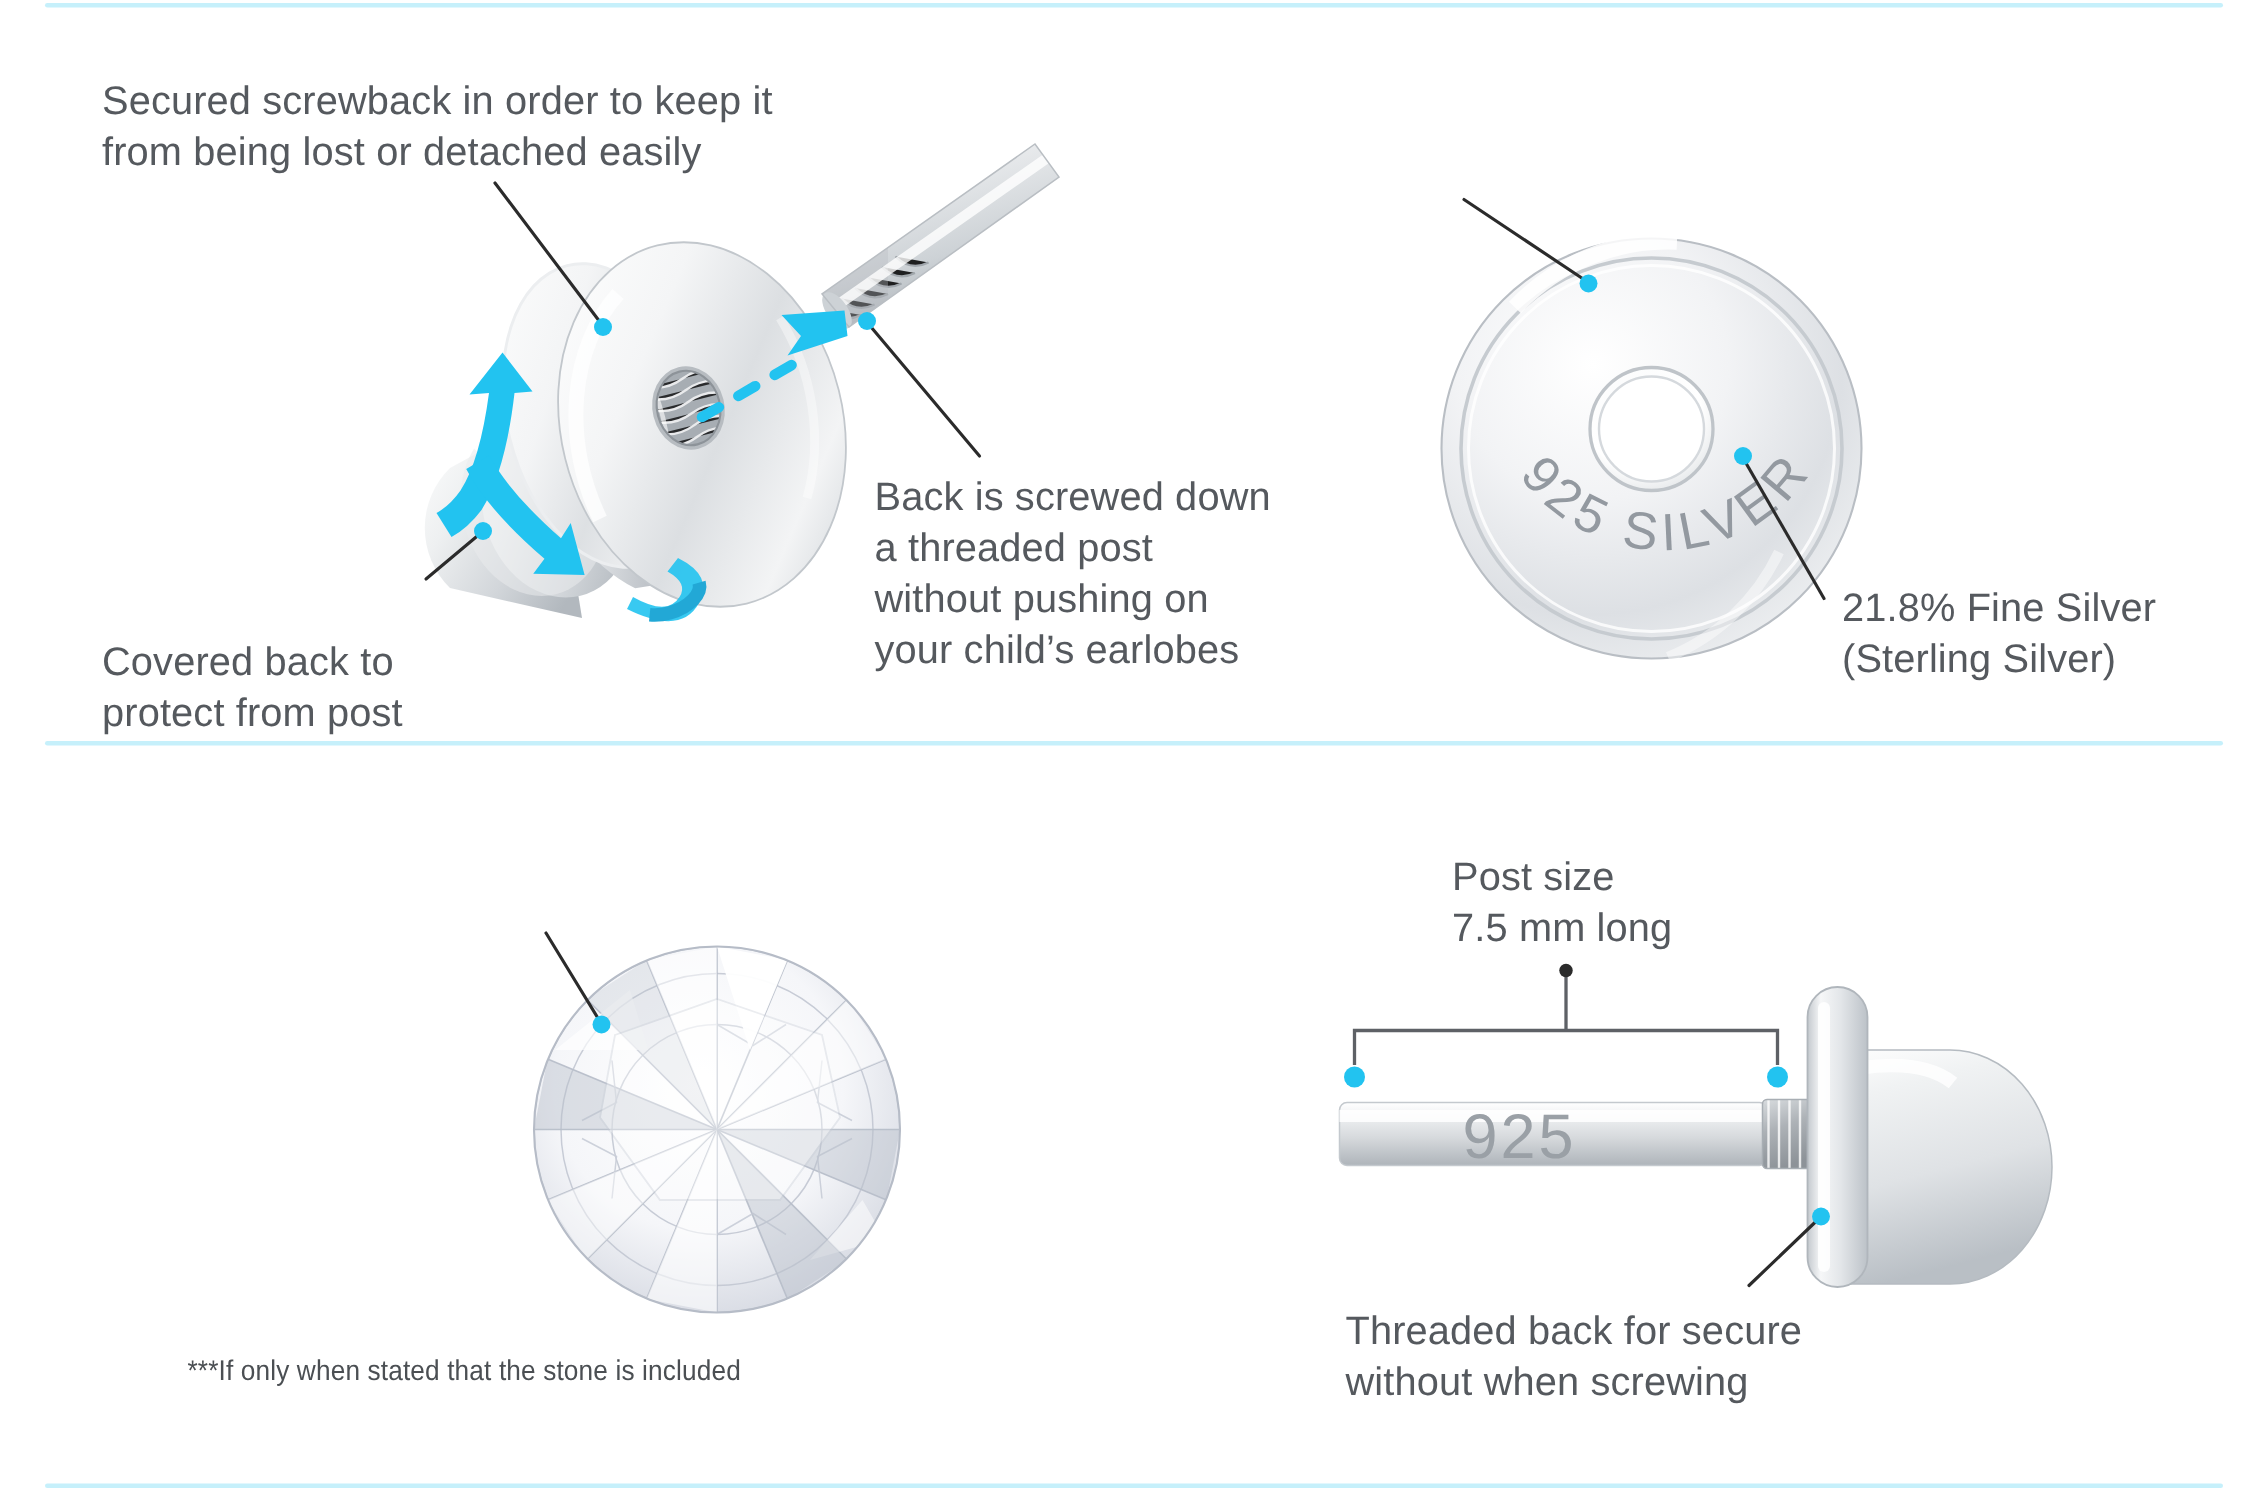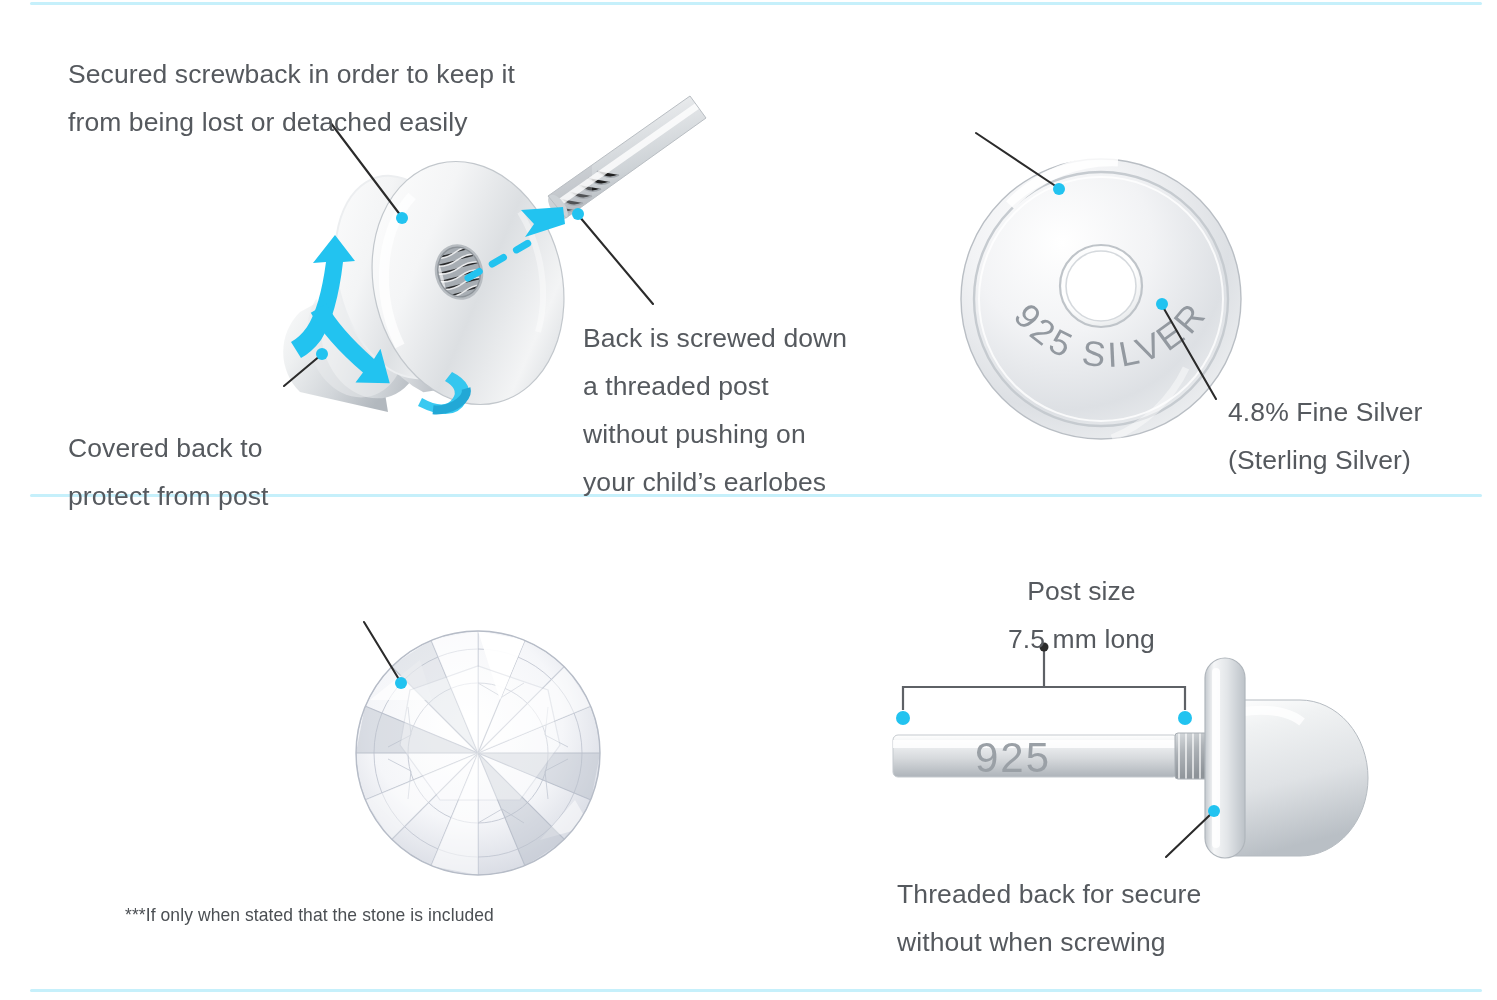--- a/index.html
+++ b/index.html
@@ -11,33 +11,33 @@
   }
   .sheet{position:absolute;inset:0;background:#fff;}
 
   
   .divider{position:absolute;height:3px;background:#c6f0fb;border-radius:2px;}
   #divider-top{left:30px;top:2px;width:1452px;}
   #divider-mid{left:30px;top:494px;width:1452px;}
   #divider-bottom{left:30px;top:989px;width:1452px;}
 
   
-  .label{position:absolute;font-size:26.5px;line-height:48px;color:#55595e;white-space:pre-line;letter-spacing:.1px;}
+  .label{position:absolute;font-size:26.5px;line-height:34px;color:#55595e;white-space:pre-line;letter-spacing:.1px;}
   .label.small{font-size:19px;line-height:24px;color:#4b4f53;
     font-family:"Liberation Sans Narrow","Liberation Sans",sans-serif;
     transform:scaleX(.92);transform-origin:left center;}
 
   #txt-screwback{left:68px;top:50px;}
   #txt-covered{left:68px;top:383px;margin-top:41px;}
   #txt-backscrewed{left:583px;top:314px;}
   #txt-safe-ears{left:742px;top:50px;}
   #txt-fine-silver{left:1228px;top:388px;}
   #txt-aaa{left:123px;top:565px;}
   #txt-footnote{left:125px;top:903px;}
-  #txt-postsize{left:968px;top:567px;text-align:center;margin-left:40px;}
+  #txt-postsize{left:968px;top:567px;}
   #txt-threaded{left:897px;top:870px;}
 
   
   #art{position:absolute;left:0;top:0;width:1497px;height:1000px;}
   .leader{stroke:#2b2b2b;stroke-width:2.1;fill:none;stroke-linecap:round;}
   .dim{stroke:#5e6166;stroke-width:2.2;fill:none;}
   .dot{fill:#22c3f0;}
 </style>
 </head>
 <body>
@@ -343,21 +343,21 @@
 
   <div class="label" id="txt-screwback">Secured screwback in order to keep it
 from being lost or detached easily</div>
   <div class="label" id="txt-covered">Covered back to
 protect from post</div>
   <div class="label" id="txt-backscrewed">Back is screwed down
 a threaded post
 without pushing on
 your child’s earlobes</div>
 
-  <div class="label" id="txt-fine-silver">4.8% Fine Silver
+  <div class="label" id="txt-fine-silver">21.8% Fine Silver
 (Sterling Silver)</div>
 
   <div class="label small" id="txt-footnote">***If only when stated that the stone is included</div>
 
   <div class="label" id="txt-postsize">Post size
 7.5 mm long</div>
   <div class="label" id="txt-threaded">Threaded back for secure
 without when screwing</div>
 
 </div>

